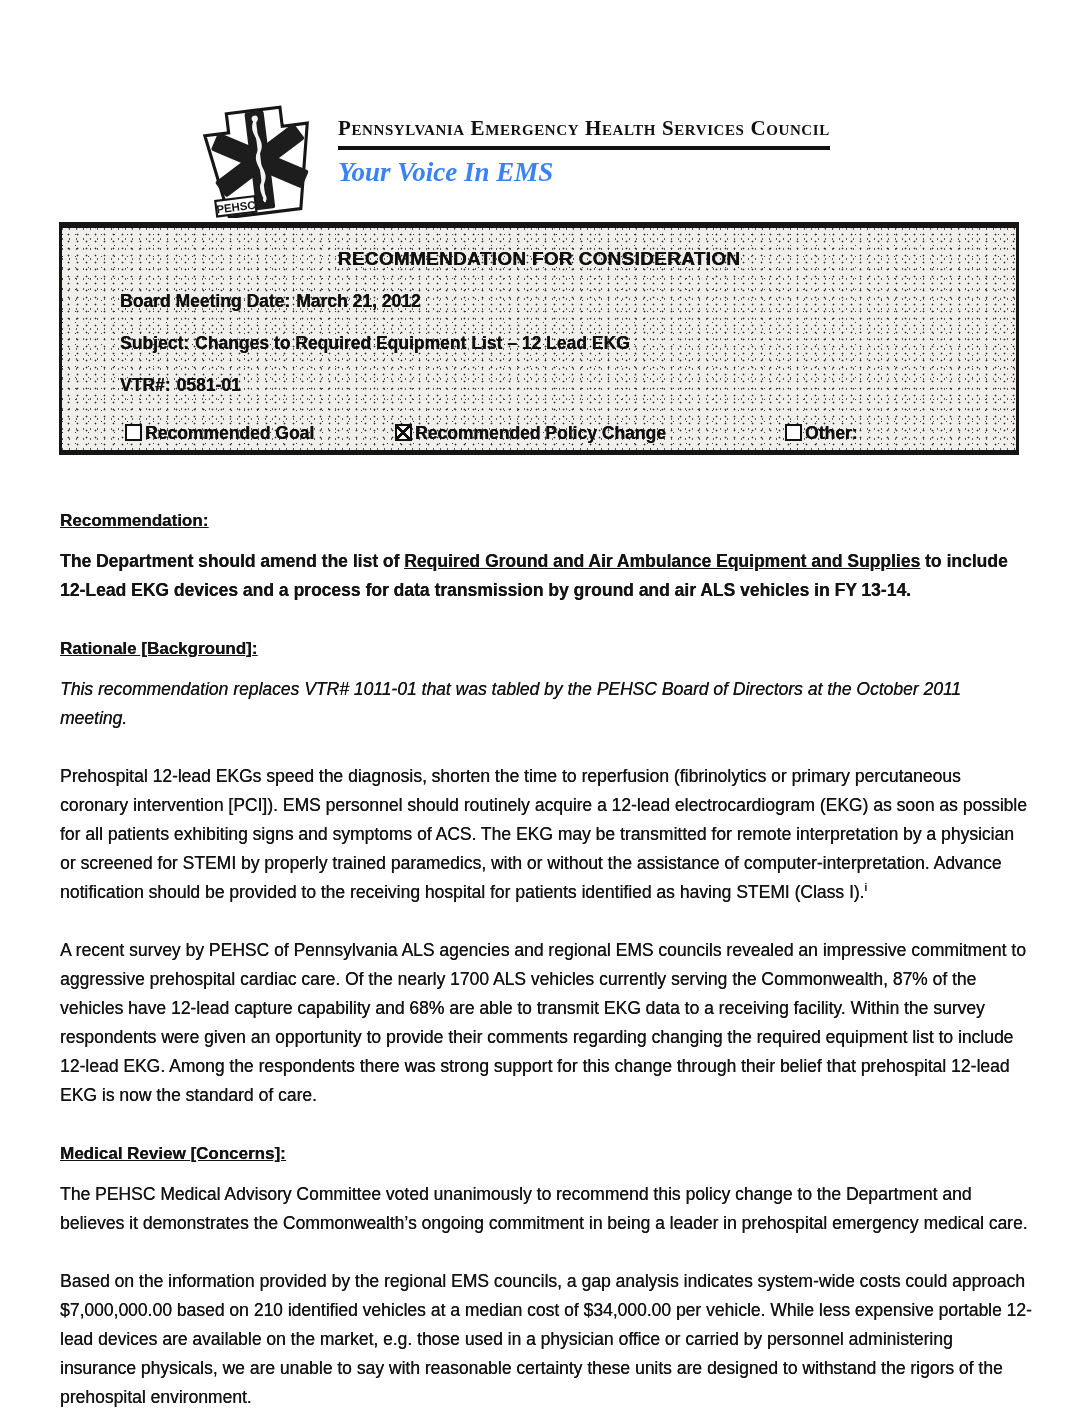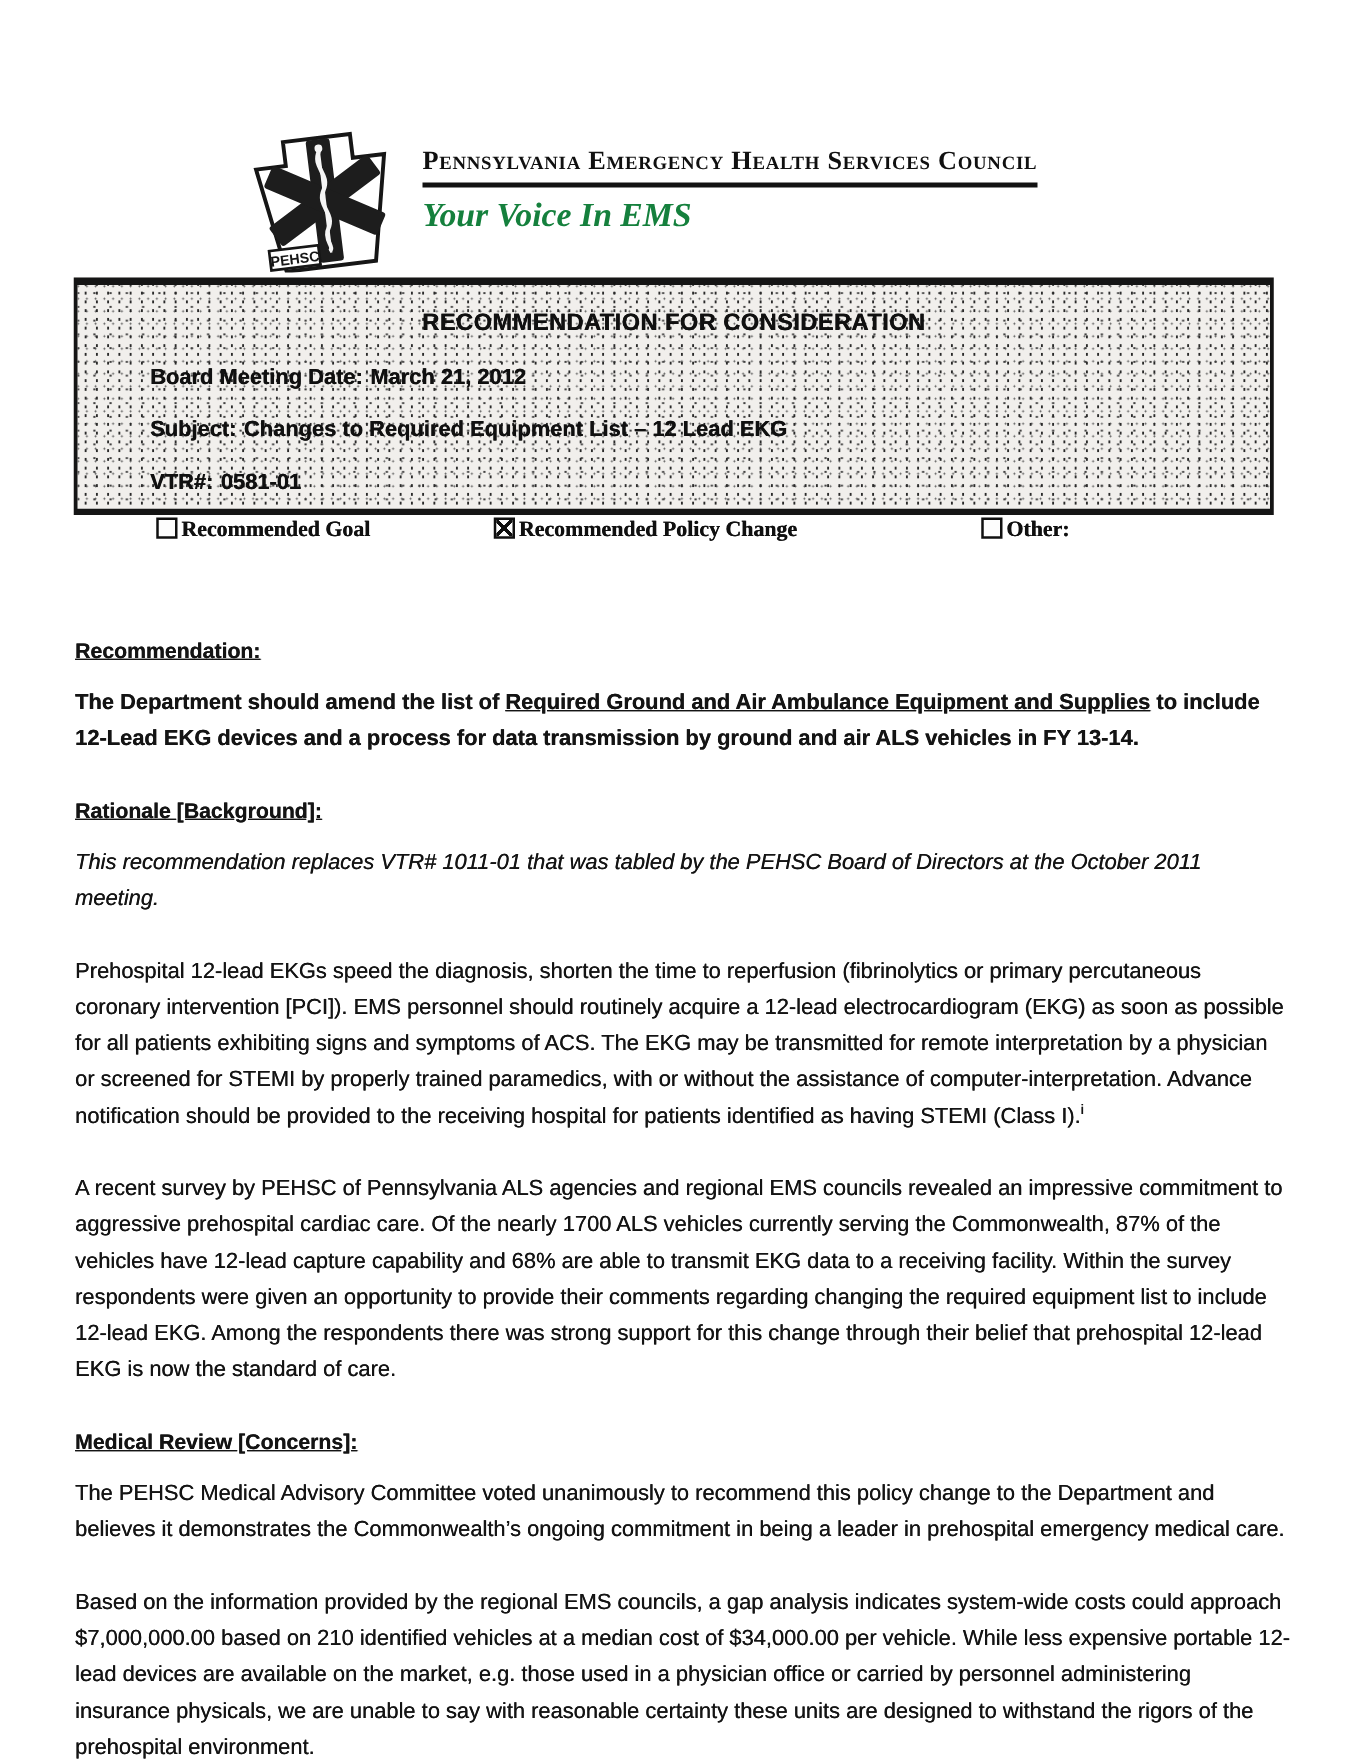--- a/index.html
+++ b/index.html
@@ -19,42 +19,42 @@
     font-family:"Liberation Serif", serif;
     font-variant:small-caps; font-weight:700;
     font-size:21px; letter-spacing:0.6px; line-height:1;
     color:#101010;
     border-bottom:4px solid #121212; padding-bottom:7px;
   }
   .tagline {
     margin-top:7px;
     font-family:"Liberation Serif", serif;
     font-style:italic; font-weight:700;
-    font-size:27px; color:#15803d;
+    font-size:27px; color:#3b82f6;
   }
 
   
   .rec-box {
-    position:absolute; left:59px; top:222px; width:960px; height:190px;
+    position:absolute; left:59px; top:222px; width:960px; height:233px;
     border:3px solid #151515; border-top-width:6px; border-bottom-width:5px;
     background-color:#f1efec;
     background-image:
       radial-gradient(circle, #2a2a2a 0.9px, transparent 1.05px),
       radial-gradient(circle, #3a3a3a 0.8px, transparent 0.95px),
       radial-gradient(circle, #555 0.7px, transparent 0.85px);
     background-size: 9px 7px, 13px 11px, 7px 10px;
     background-position: 2px 3px, 7px 1px, 4px 6px;
     font-size:17.5px; font-weight:700; color:#101010;
     text-shadow:0.3px 0 0 currentColor;
   }
   .rec-box-title { margin-top:20px; text-align:center; font-size:19px; letter-spacing:0.3px; }
   .rec-row { margin:21px 0 0 58px; }
   .rec-row.vtr-row { display:flex; }
   .vtr-cell { width:262px; }
-  .check-row { position:relative; margin-top:17px; height:24px;font-family:Liberation Serif, serif; }
+  .check-row { position:relative; margin-top:27px; height:24px; }
   .check-item { position:absolute; top:0; white-space:nowrap; }
   .check-item.pos-0 { left:63px; }
   .check-item.pos-1 { left:333px; }
   .check-item.pos-2 { left:723px; }
   .checkbox {
     display:inline-block; width:17px; height:17px;
     border:2.5px solid #101010; background:#fdfdfd;
     vertical-align:-2px; margin-right:3px;
   }
   .checkbox.checked {

